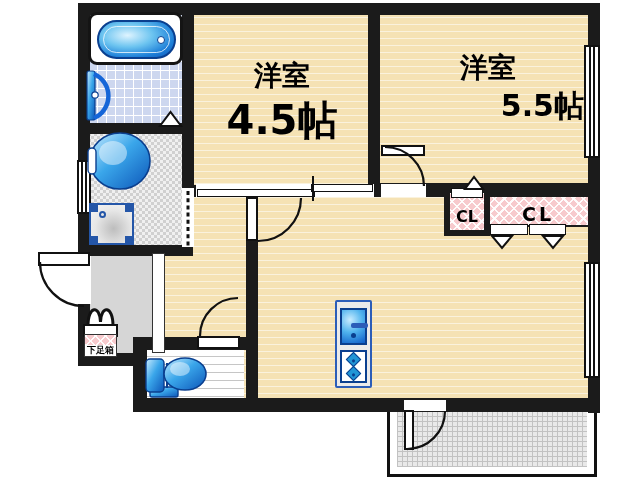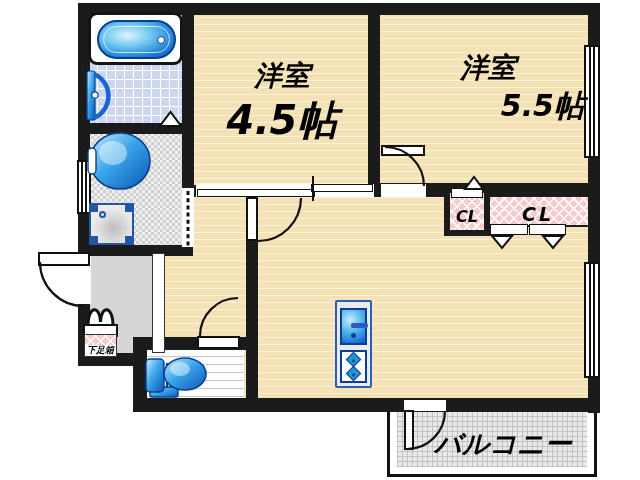--- a/index.html
+++ b/index.html
@@ -1,17 +1,17 @@
 <!DOCTYPE html>
 <html><head>
 <meta charset="utf-8">
 <style>
   html,body{margin:0;padding:0;background:#fff;}
   #plan{position:relative;width:640px;height:480px;background:#fff;overflow:hidden;
-        font-family:"DejaVu Sans","Liberation Sans",sans-serif;font-style:italic;}
+        font-family:"DejaVu Sans","Liberation Sans",sans-serif;}
   #plan *{box-sizing:border-box;}
   .abs{position:absolute;}
   .wall{position:absolute;background:#1b1b1b;z-index:3;}
   
   .wood{position:absolute;z-index:1;background-color:#f5e2b4;
         background-image:repeating-linear-gradient(180deg,rgba(255,255,255,.55) 0 1px,transparent 1px 7px);}
   .tile{position:absolute;z-index:1;background-color:#cdd7ef;
         background-image:repeating-linear-gradient(0deg,#fff 0 1px,transparent 1px 9px),
                          repeating-linear-gradient(90deg,#fff 0 1px,transparent 1px 9px);}
   .checker{position:absolute;z-index:1;background:conic-gradient(#d0d0d0 25%,#f0f0f0 0 50%,#d0d0d0 0 75%,#f0f0f0 0);
@@ -233,18 +233,17 @@
   <div class="lbl" style="left:192px;top:58px;width:180px;font-size:28px;">
     <div>洋室</div>
     <div style="font-size:40px;">4.5帖</div>
   </div>
   <div class="lbl" style="left:392px;top:50px;width:192px;font-size:28px;">
     <div>洋室</div>
     <div style="font-size:30px;text-align:right;">5.5帖</div>
   </div>
   <div class="lbl" style="left:356px;top:240px;width:200px;font-size:32px;letter-spacing:2px;">
   </div>
-  <div class="lbl" style="left:434px;top:426px;width:162px;font-size:27px;text-align:left;white-space:nowrap;">バルコニー</div>
   <div class="lbl" style="left:448px;top:207px;width:38px;font-size:16px;z-index:7;">CL</div>
   <div class="lbl" style="left:508px;top:202px;width:60px;font-size:19px;letter-spacing:3px;">CL</div>
   <div class="shoe-strip">下足箱</div>
 
 </div>
 
 </body></html>

